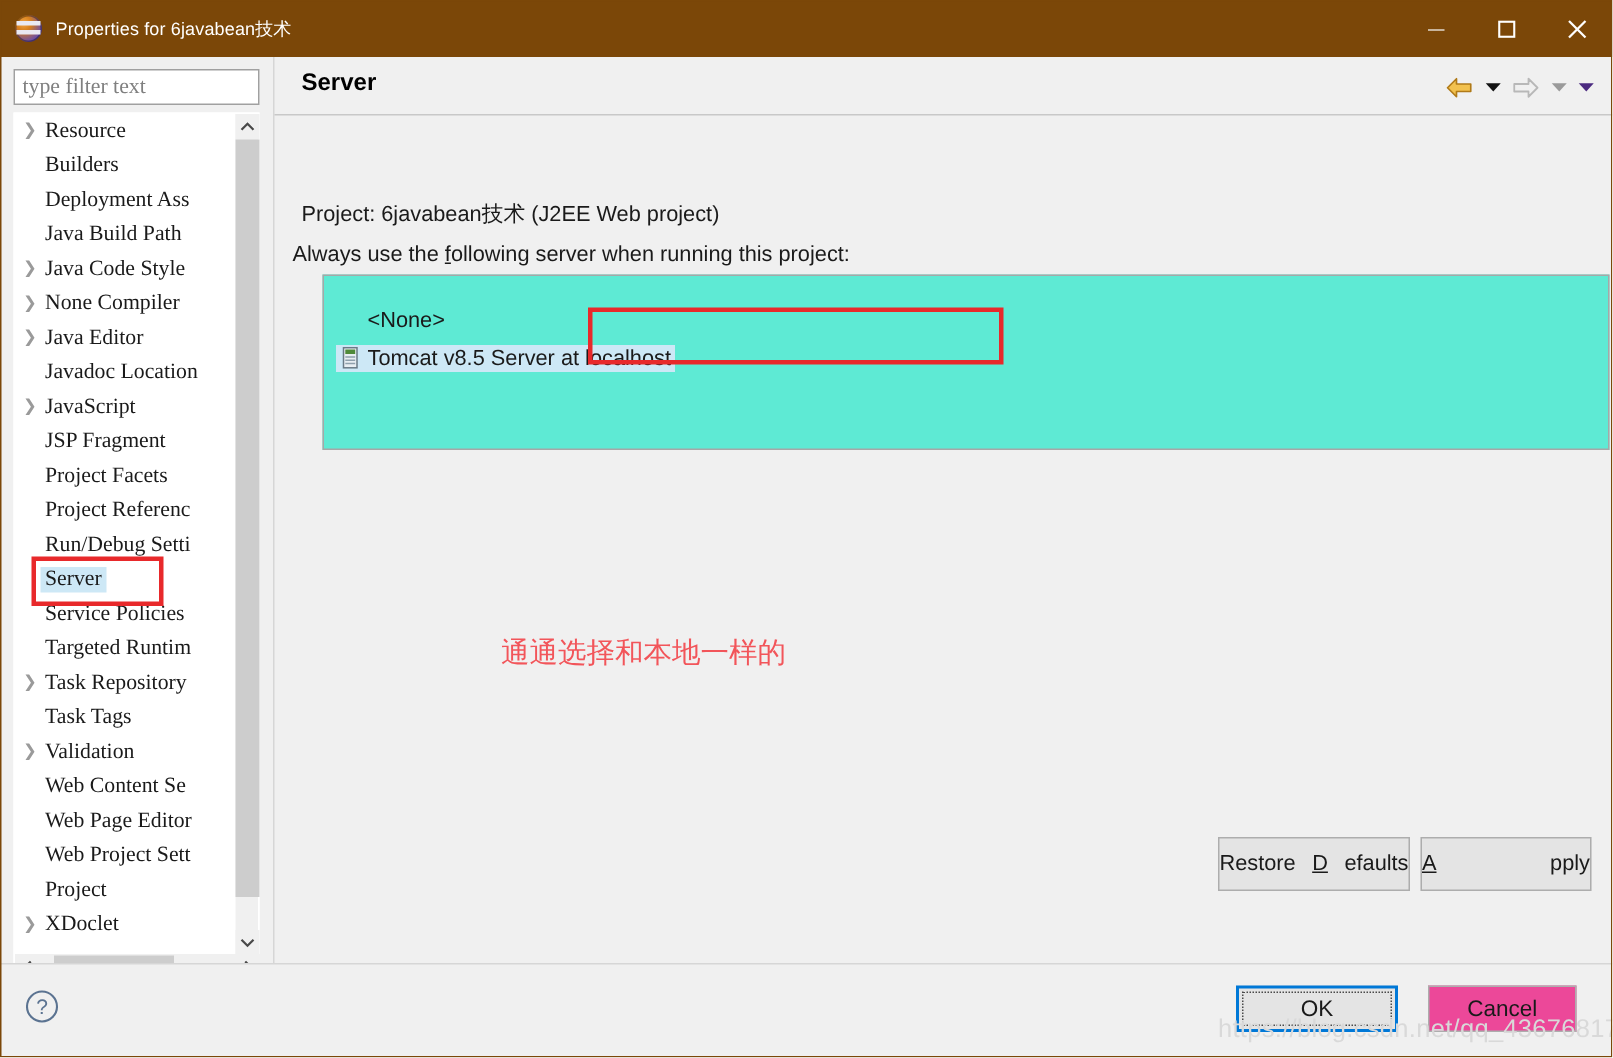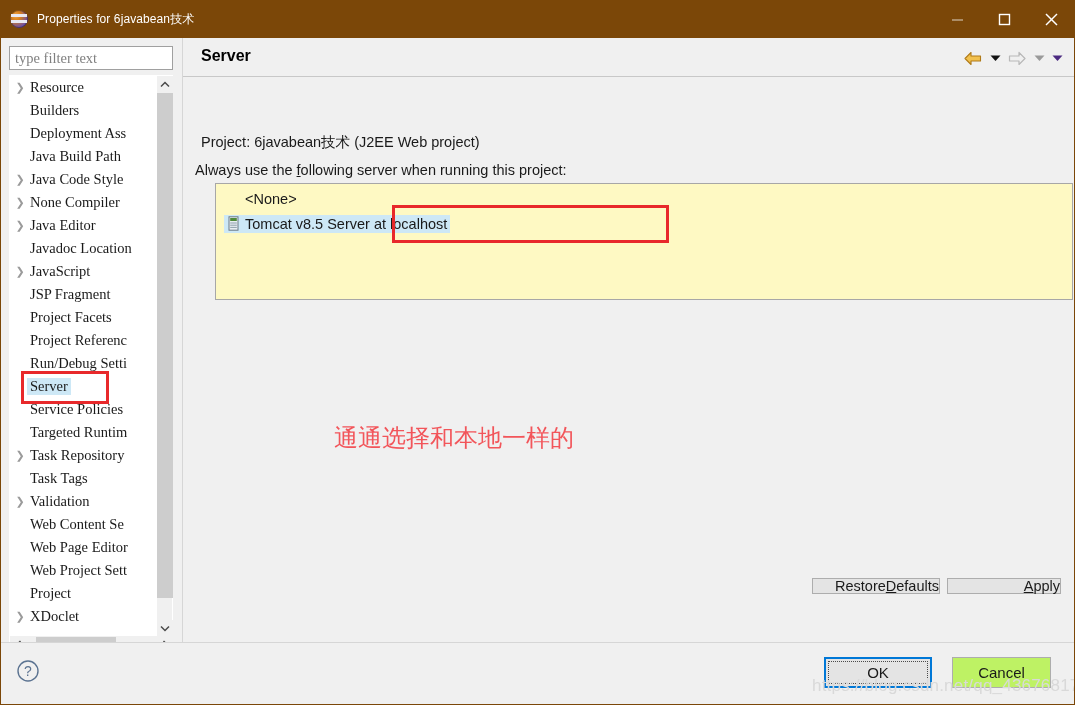--- a/index.html
+++ b/index.html
@@ -281,24 +281,24 @@
     color: #1a1a1a;
     white-space: nowrap;
   }
   .always-line u { text-decoration: underline; }
 
   .server-list {
     position: absolute;
     left: 32px; top: 106px;
     width: 858px;
     height: 117px;
-    background: #fef9c3;
+    background: #5eead4;
     border: 1px solid #a7a7a7;
     box-sizing: border-box;
-    padding-top: 2px;
+    padding-top: 17px;
   }
   .server-row {
     height: 25px;
     display: flex;
     align-items: center;
     font-size: 14.5px;
     color: #1a1a1a;
     padding-left: 8px;
     box-sizing: border-box;
   }
@@ -316,46 +316,46 @@
   
   .annot-rect {
     position: absolute;
     border: 3px solid #e8292b;
     box-sizing: border-box;
     pointer-events: none;
   }
   .annot-text {
     position: absolute;
     color: #f2555a;
-    font-size: 24px;
+    font-size: 19px;
     white-space: nowrap;
   }
 
   
   .btn-row {
     position: absolute;
     left: 0; bottom: 10px;
     width: 892px;
     display: flex;
     justify-content: flex-end;
     gap: 7px;
     padding-right: 14px;
     box-sizing: border-box;
   }
   .btn {
-    height: 16px;
+    height: 36px;
     min-width: 104px;
     background: #e4e4e4;
     border: 1px solid #adadad;
     box-sizing: border-box;
     font-size: 14.5px;
     color: #1a1a1a;
     display: flex;
     align-items: center;
-    justify-content: flex-end;
+    justify-content: space-between;
     font-family: "Liberation Sans", sans-serif;
     margin-top: 12px;
   }
   .btn u { text-decoration: underline; }
 
   
   .footer {
     position: absolute;
     left: 0; top: 642px;
     width: 1075px;
@@ -389,21 +389,21 @@
     position: relative;
   }
   .btn-ok::after {
     content: "";
     position: absolute;
     left: 2px; right: 2px; top: 2px; bottom: 2px;
     border: 1px dotted #4a4a4a;
   }
   .btn-cancel {
     width: 99px; height: 31px;
-    background: #bef264;
+    background: #ec4899;
     border: 1px solid #adadad;
     box-sizing: border-box;
     font-size: 15px;
     color: #1a1a1a;
     display: flex;
     align-items: center;
     justify-content: center;
   }
 
   .watermark {

